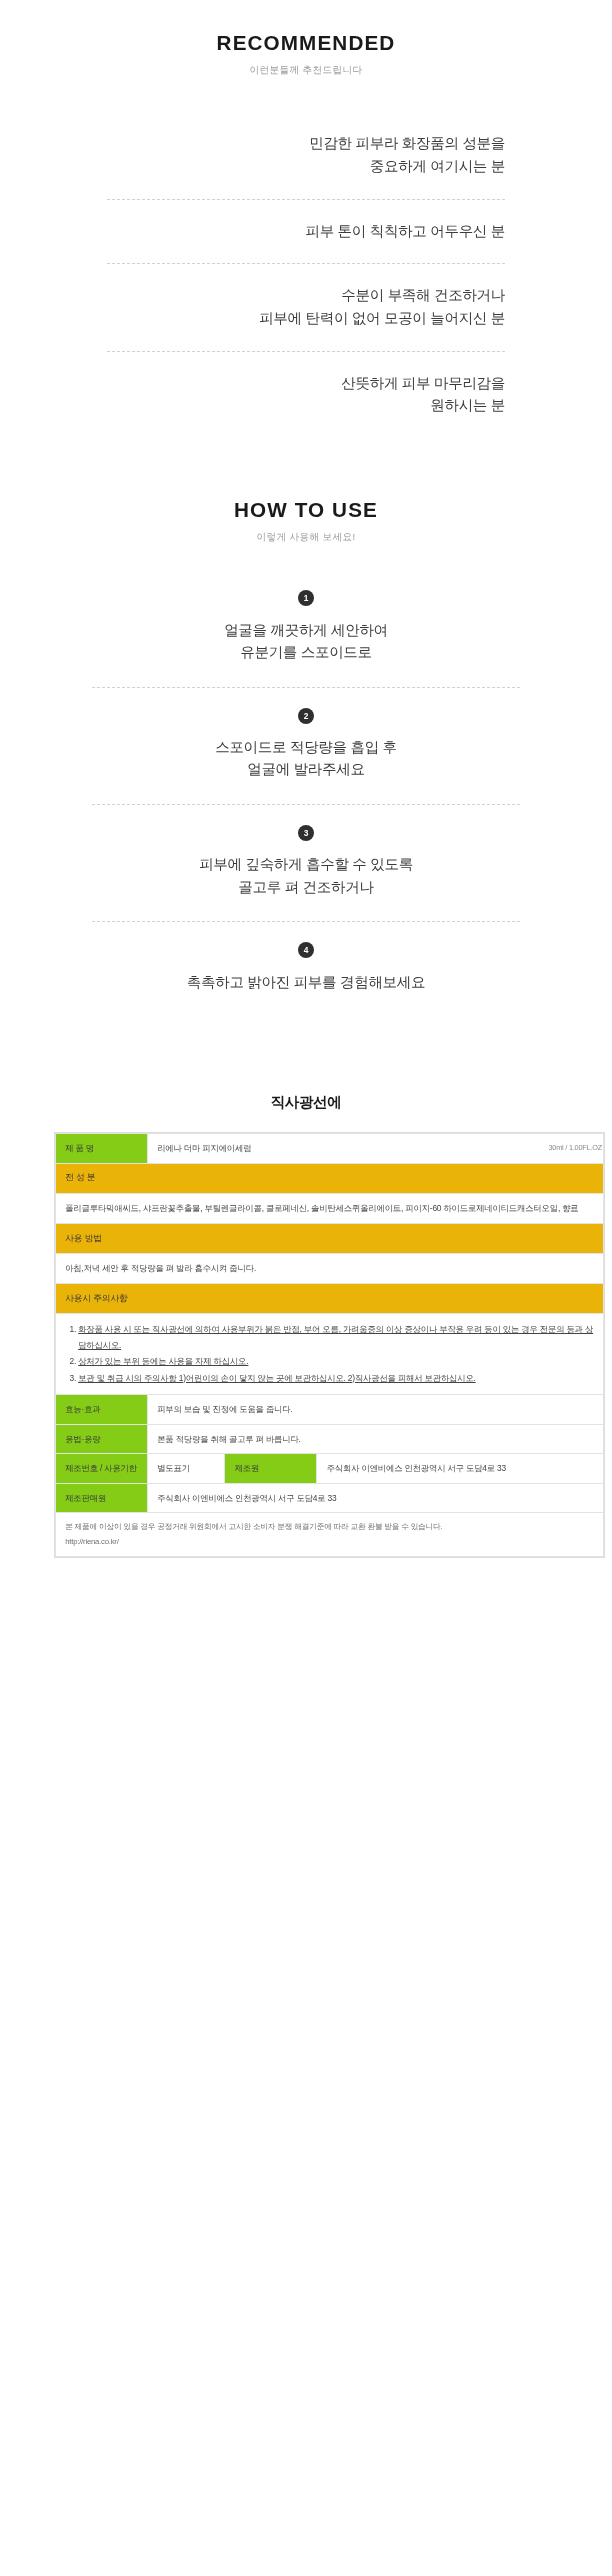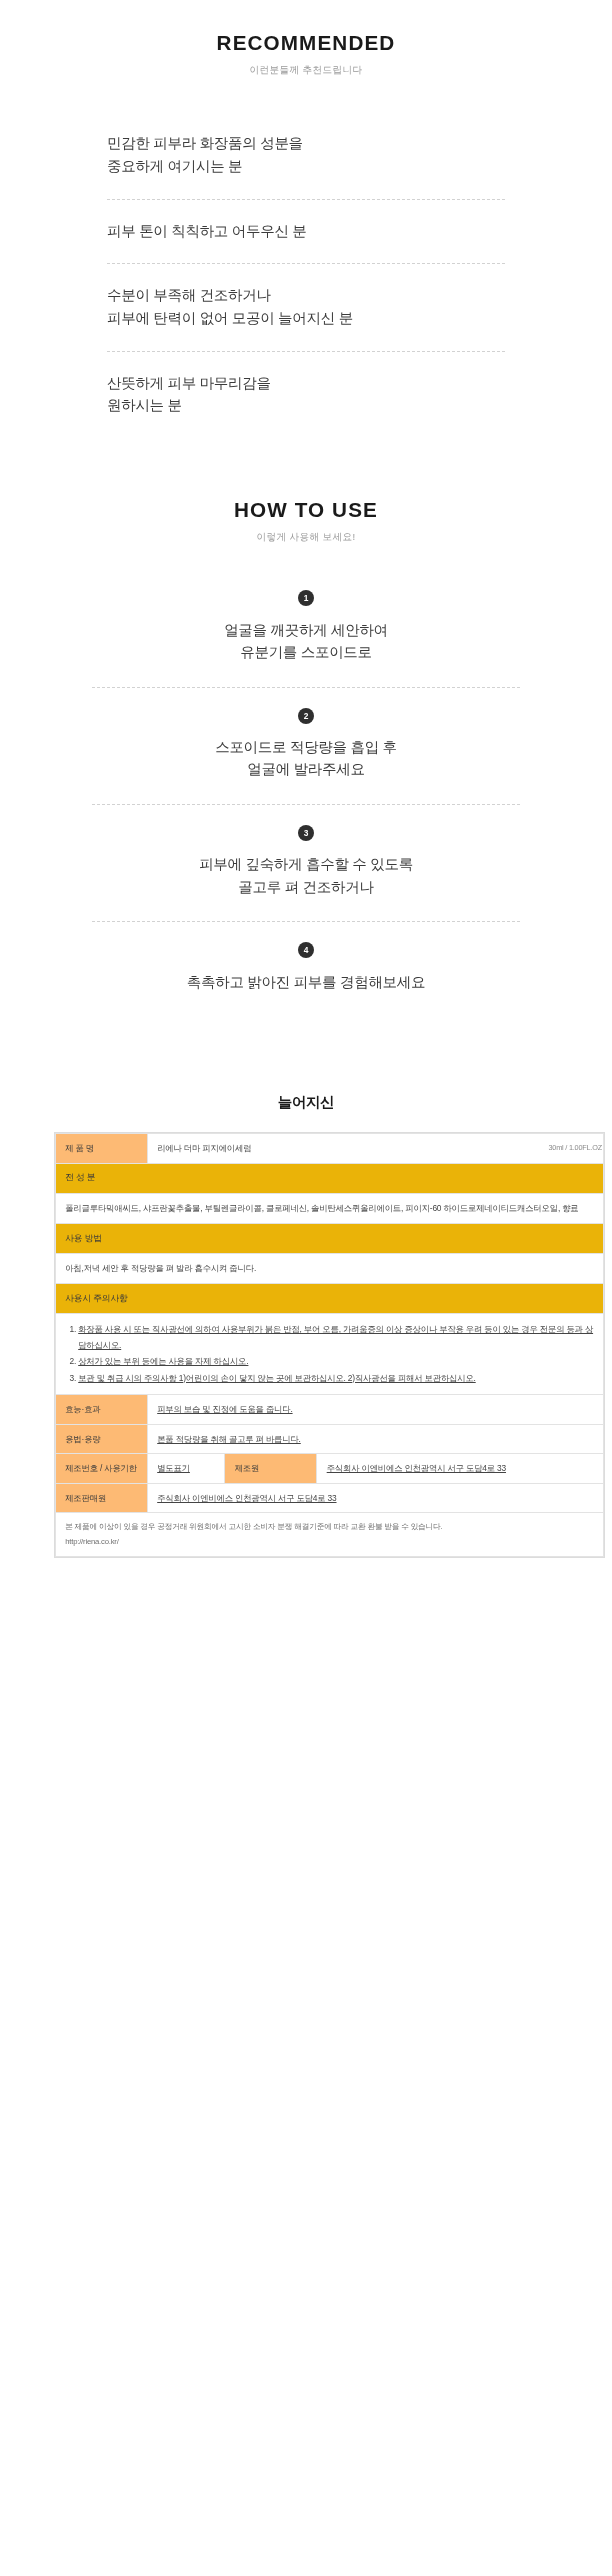--- a/index.html
+++ b/index.html
@@ -41,21 +41,21 @@
     letter-spacing: 0.4px;
     margin: 0;
   }
 
   .reco-list {
     margin: 35px auto 0 auto;
     width: 398px;
   }
   .reco-item {
     padding: 20px 0 21.4px 0;
-    text-align: left;
+    text-align: right;
   }
   .reco-item + .reco-item {
     border-top: 0.8px dashed #d2d2d2;
   }
   .reco-line {
     font-size: 14.5px;
     color: #3b3b3b;
     line-height: 1.55;
     letter-spacing: -0.3px;
   }
@@ -126,21 +126,21 @@
   }
   table.info td, table.info th {
     border: 0.8px solid #e3e3e3;
     padding: 6.9px 9.2px;
     vertical-align: middle;
     font-weight: normal;
     text-align: left;
     letter-spacing: -0.2px;
   }
   .th-cell {
-    background: #fdba74;
+    background: #84cc16;
     text-align: center;
     color: #3a3a3a;
     width: 92px;
   }
   .band-cell {
     background: #eab308;
     text-align: center;
     color: #3a3a3a;
     font-size: 8.8px;
     padding: 6.9px 9.2px;
@@ -175,21 +175,21 @@
   ol.caution {
     margin: 1.5px 0 1.5px 0;
     padding-left: 13px;
     line-height: 1.85;
     text-decoration: underline;
   }
   ol.caution li { margin-bottom: 0.8px; }
 
   .half-label { width: 92px; }
   .bottom-rows td { padding: 6.1px 9.2px; margin-left: 7px; }
-  .center { text-align: center; text-decoration: underline; }
+  .center { text-align: center; }
 </style>
 </head>
 <body>
 
 <div class="page">
 
   <section class="recommend-section">
     <h1 class="sec-title-en">RECOMMENDED</h1>
     <p class="sec-sub-ko">이런분들께 추천드립니다</p>
 
@@ -233,21 +233,21 @@
         <div class="howto-line">골고루 펴 건조하거나</div>
       </div>
       <div class="howto-item">
         <span class="step-badge">4</span>
         <div class="howto-line">촉촉하고 밝아진 피부를 경험해보세요</div>
       </div>
     </div>
   </section>
 
   <section class="info-section">
-    <h2 class="info-title">늘어지신</h2>
+    <h2 class="info-title">직사광선에</h2>
 
     <div class="info-table-wrap">
       <table class="info">
         <tbody>
           <tr>
             <td class="th-cell">제 품 명</td>
             <td class="prod-name" colspan="3">
               <span>리에나 더마 피지에이세럼</span>
               <span class="prod-vol">30ml / 1.00FL.OZ</span>
             </td>

